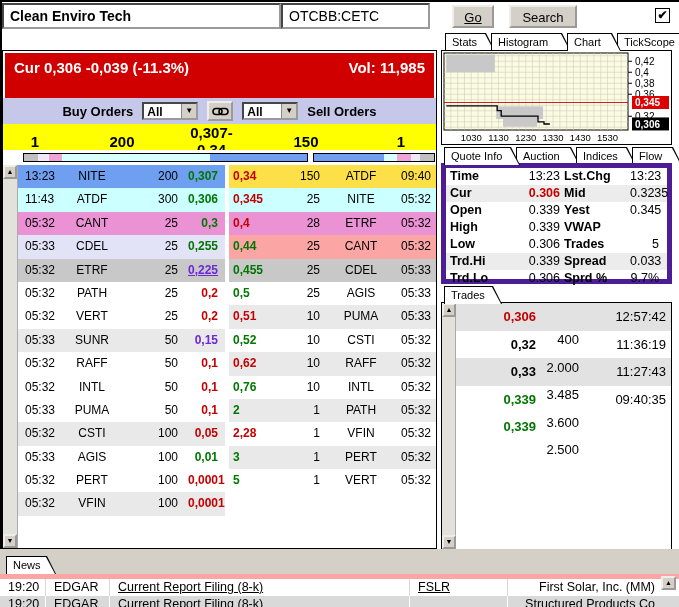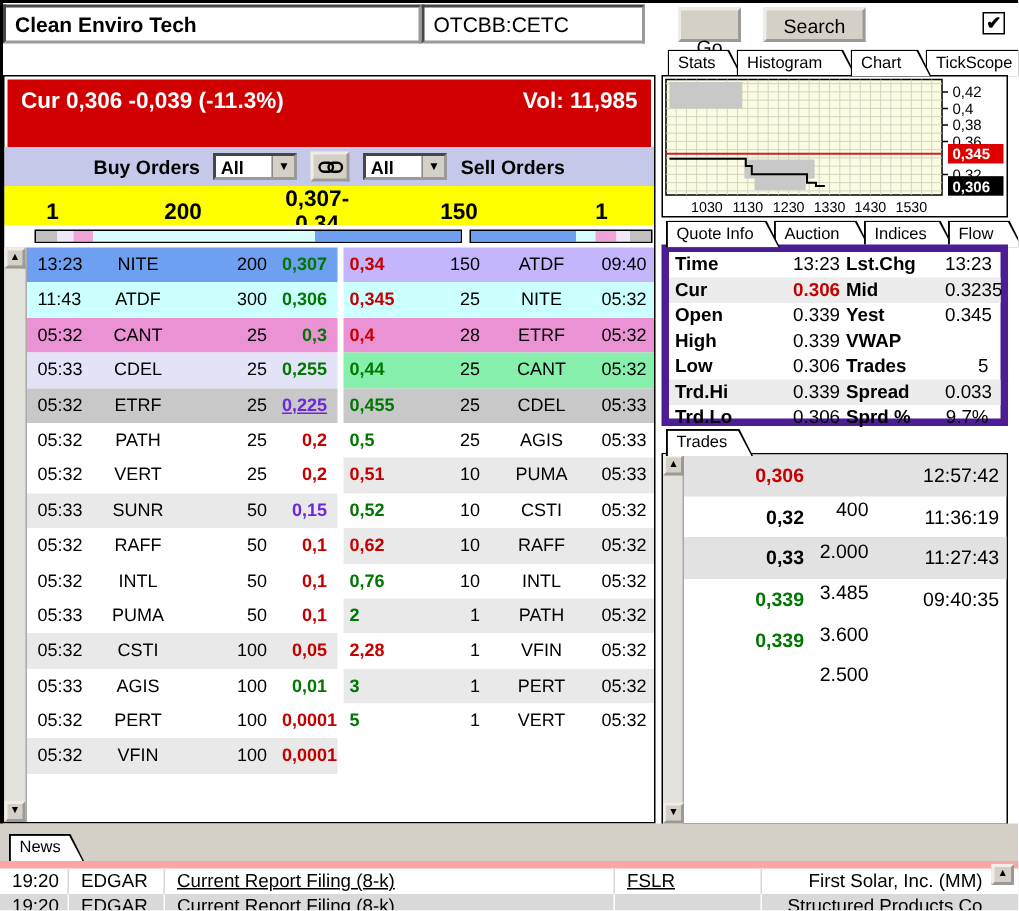--- a/index.html
+++ b/index.html
@@ -73,21 +73,21 @@
 </style>
 </head>
 <body>
 
 <div id="app">
   <div class="frame-top"></div>
   <div class="frame-left"></div>
 
   <div class="field" style="left:2px; top:3px; width:279px; height:26px; font-weight:bold;">Clean Enviro Tech</div>
   <div class="field" style="left:281px; top:3px; width:149px; height:26px;">OTCBB:CETC</div>
-  <div class="btn3d" style="left:452px; top:5px; width:42px; height:23px; padding-top:17px;text-decoration:underline;">Go</div>
+  <div class="btn3d" style="left:452px; top:5px; width:42px; height:23px; padding-top:3px;text-decoration:underline;">Go</div>
   <div class="btn3d" style="left:509px; top:5px; width:68px; height:23px; padding-top:3px;">Search</div>
   <div class="lvl3-label" style="left:588px; top:9px;">Level 3 Montage</div>
   <div class="checkbox" style="left:655px; top:8px;">✔</div>
 
   <div class="tabs" style="left:445px; top:33px;" id="tabs-right">
       <div class="tab" style="width: 50px;">
         <span class="bgout"></span>
         <span class="bgin"></span>
         <span class="lbl">Stats</span>
       </div>
@@ -160,21 +160,21 @@
         <div class="sb-btn sb-dn">▼</div>
       </div>
       <div id="book">
           <div class="mrow">
             <div class="half bid" style="background: rgb(110, 159, 240);">
               <span class="c t">13:23</span>
               <span class="c m">NITE</span>
               <span class="c s">200</span>
               <span class="c p" style="color: rgb(0, 119, 0);">0,307</span>
             </div>
-            <div class="half ask" style="background: #c4b5fd;">
+            <div class="half ask" style="background: #fde047;">
               <span class="c p" style="color: rgb(196, 0, 0);">0,34</span>
               <span class="c s">150</span>
               <span class="c m">ATDF</span>
               <span class="c t">09:40</span>
             </div>
           </div>
           <div class="mrow">
             <div class="half bid" style="background: rgb(204, 255, 255);">
               <span class="c t">11:43</span>
               <span class="c m">ATDF</span>
@@ -202,21 +202,21 @@
               <span class="c t">05:32</span>
             </div>
           </div>
           <div class="mrow">
             <div class="half bid" style="background: rgb(227, 227, 247);">
               <span class="c t">05:33</span>
               <span class="c m">CDEL</span>
               <span class="c s">25</span>
               <span class="c p" style="color: rgb(0, 119, 0);">0,255</span>
             </div>
-            <div class="half ask" style="background: #86efac;">
+            <div class="half ask" style="background: #fca5a5;">
               <span class="c p" style="color: rgb(0, 119, 0);">0,44</span>
               <span class="c s">25</span>
               <span class="c m">CANT</span>
               <span class="c t">05:32</span>
             </div>
           </div>
           <div class="mrow">
             <div class="half bid" style="background: rgb(200, 200, 200);">
               <span class="c t">05:32</span>
               <span class="c m">ETRF</span>

